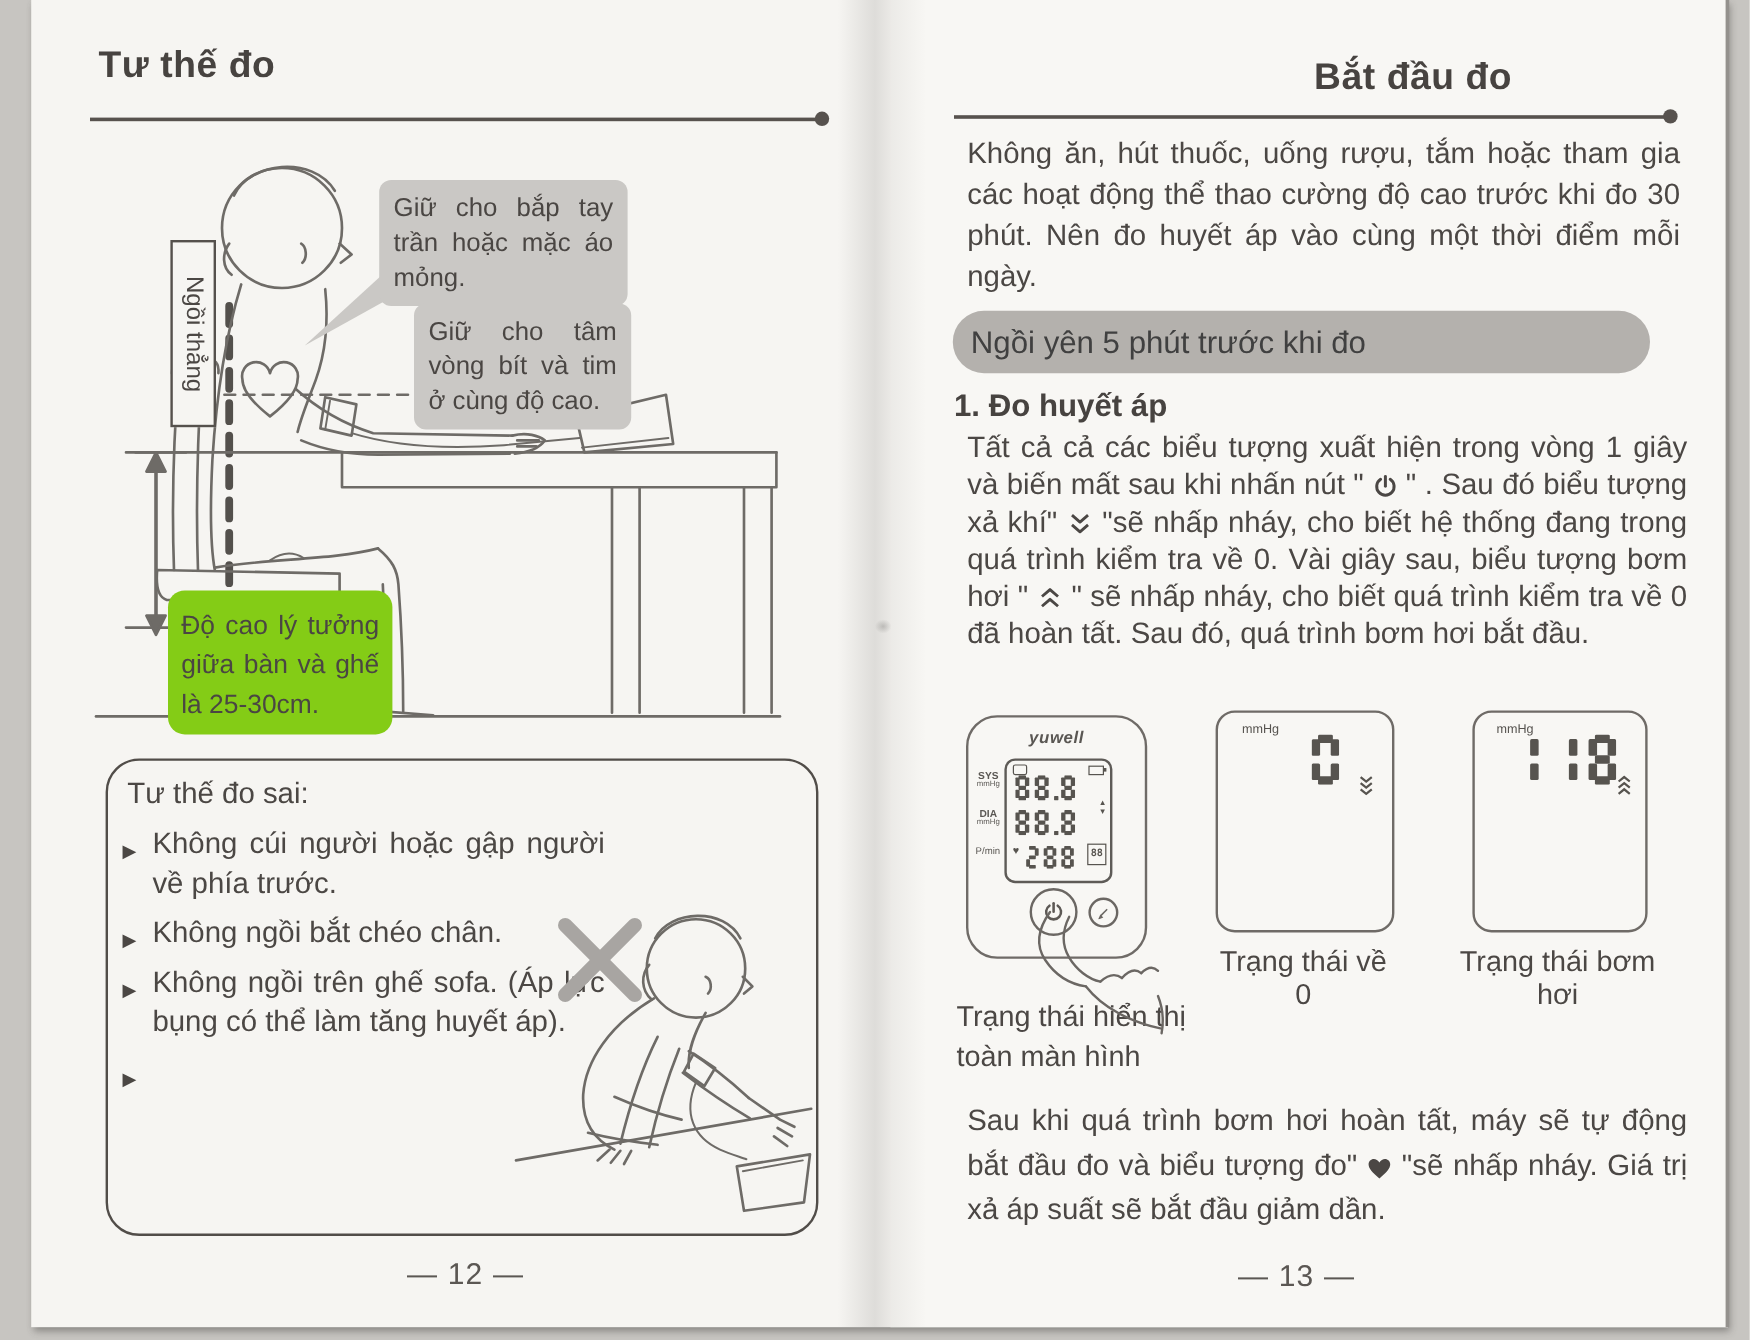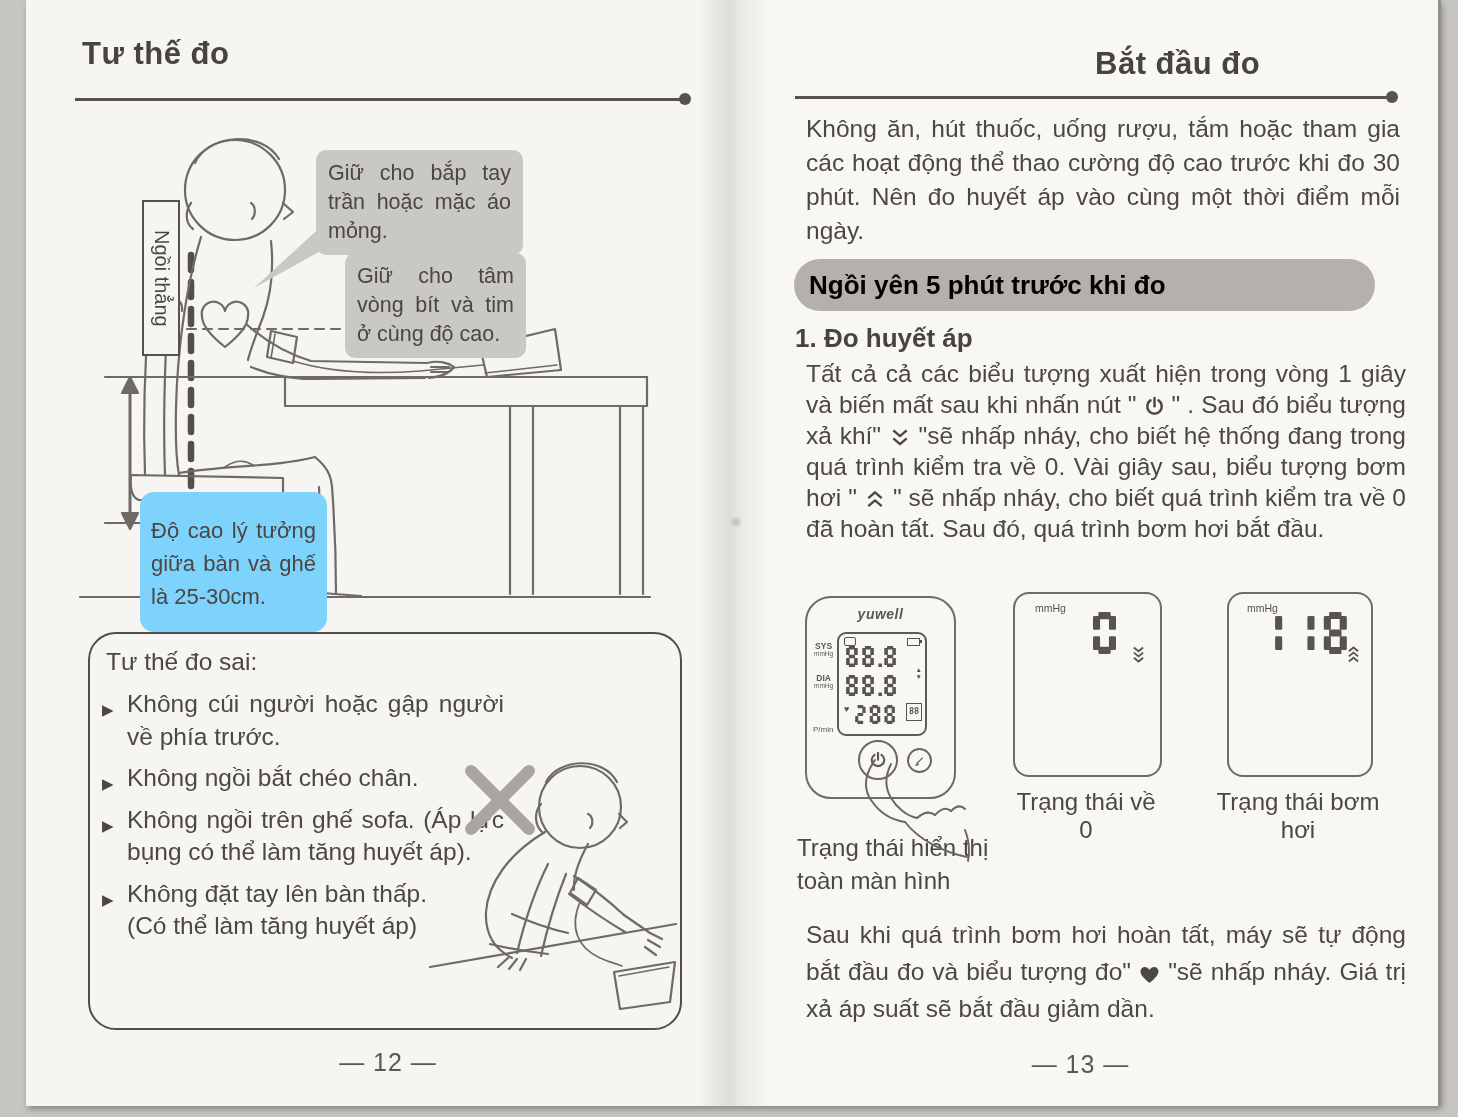--- a/index.html
+++ b/index.html
@@ -35,22 +35,22 @@
     font-size:20px;color:#4b4744;line-height:32px;z-index:4;
   }
   .callout{
     position:absolute;background:#cac8c5;border-radius:10px;
     font-size:21.5px;line-height:29px;color:#4a4643;
     padding:9px 12px;text-align:justify;z-index:3;
   }
   .callout-tail{position:absolute;z-index:2;}
   .gray-note{
     position:absolute;left:140px;top:492px;width:165px;height:96px;
-    background:#7dd3fc;border-radius:14px;font-size:22px;line-height:33px;
-    color:#4a4643;padding:22px 11px;text-align:justify;z-index:3;
+    background:#84cc16;border-radius:14px;font-size:22px;line-height:33px;
+    color:#4a4643;padding:12px 11px;text-align:justify;z-index:3;
   }
   .wrong-box{
     position:absolute;left:88px;top:632px;width:590px;height:394px;
     border:2.5px solid #514d49;border-radius:28px;
   }
   .wrong-title{position:absolute;left:16px;top:14px;font-size:24.5px;color:#4b4744;}
   .wrong-list{position:absolute;left:12px;top:54px;width:402px;margin:0;padding:0;list-style:none;}
   .wrong-list li{position:relative;padding-left:25px;margin-bottom:9px;
     font-size:24.5px;line-height:32.5px;text-align:justify;color:#4b4744;}
   .wrong-list li:nth-child(4){width:300px;}
@@ -58,21 +58,21 @@
   .xmark{position:absolute;width:94px;height:12px;background:#a8a5a2;border-radius:6px;z-index:3;}
   .page-num{position:absolute;font-size:25px;color:#5b5753;text-align:center;letter-spacing:1px;}
 
   
   .para{position:absolute;text-align:justify;font-size:24.5px;color:#4b4744;}
   .banner{
     position:absolute;left:794px;top:259px;width:581px;height:52px;
     background:#b4b1ad;border-radius:26px;
   }
   .banner span{display:block;padding-left:15px;line-height:52px;
-    font-size:26px;font-weight:bold;color:#000000;}
+    font-size:26px;font-weight:normal;color:#404040;}
   .section-title{position:absolute;left:795px;top:323px;font-size:26px;font-weight:bold;color:#474340;}
   .inline-icon{display:inline-block;vertical-align:-4px;line-height:0;}
 
   
   .bp-device{position:absolute;left:805px;top:596px;width:147px;height:199px;
     border:2.2px solid #6f6b67;border-radius:26px;background:#f8f7f4;z-index:2;}
   .brand{position:absolute;left:0;top:8px;width:100%;text-align:center;
     font-size:14px;font-weight:bold;font-style:italic;color:#5a5753;letter-spacing:.5px;}
   .lcd{position:absolute;left:30px;top:34px;width:86px;height:100px;
     border:2.4px solid #5e5b57;border-radius:9px;}
@@ -175,21 +175,21 @@
 <div class="callout" style="left:316px;top:150px;width:183px;">Giữ cho bắp tay trần hoặc mặc áo mỏng.</div>
 <div class="callout" style="left:345px;top:253px;width:157px;">Giữ cho tâm vòng bít và tim ở cùng độ cao.</div>
 <div class="gray-note">Độ cao lý tưởng giữa bàn và ghế là 25-30cm.</div>
 
 <div class="wrong-box">
   <div class="wrong-title">Tư thế đo sai:</div>
   <ul class="wrong-list">
     <li><span class="marker">▶</span><span>Không cúi người hoặc gập người về phía trước.</span></li>
     <li><span class="marker">▶</span><span>Không ngồi bắt chéo chân.</span></li>
     <li><span class="marker">▶</span><span>Không ngồi trên ghế sofa. (Áp lực bụng có thể làm tăng huyết áp).</span></li>
-    <li><span class="marker">▶</span><span>Không đặt tay lên bàn thấp. (Có thể làm tăng huyết áp)</span></li>
+    <li><span class="marker">▶</span></li>
   </ul>
 </div>
 
 <div class="xmark" style="left:453px;top:794px;transform:rotate(45deg);"></div>
 <div class="xmark" style="left:453px;top:794px;transform:rotate(-45deg);"></div>
 
 <svg style="position:absolute;left:428px;top:752px;" width="250" height="272" viewBox="0 0 250 272">
   <g fill="none" stroke="#6e6b67" stroke-width="2.2" stroke-linecap="round" stroke-linejoin="round">
     <path d="M2 215 L248 172"></path>
     <circle cx="152" cy="55" r="41" fill="#f6f5f2"></circle>
@@ -248,21 +248,21 @@
 <div class="bp-device">
   <div class="brand">yuwell</div>
   <div class="lcd-label" style="left:7px;top:44px;">
     <div class="big">SYS</div>
     <div class="small">mmHg</div>
   </div>
   <div class="lcd-label" style="left:7px;top:76px;">
     <div class="big">DIA</div>
     <div class="small">mmHg</div>
   </div>
-  <div class="lcd-label" style="left:6px;top:108px;margin-top:20px;">
+  <div class="lcd-label" style="left:6px;top:108px;">
     <div class="big" style="font-weight:normal;font-size:8px;">P/min</div>
   </div>
   <div class="lcd">
     <div class="cuffic"></div>
     <div class="batt"></div>
     <span class="seg" style="left:7px;top:12px;"><svg width="50" height="21" viewBox="0 0 49.8 21" fill="#57544f">
           <rect x="2.7" y="0.0" width="6.2" height="3.6" rx="0.6"></rect>
           <rect x="8.0" y="2.0" width="3.6" height="6.9" rx="0.6"></rect>
           <rect x="8.0" y="12.1" width="3.6" height="6.9" rx="0.6"></rect>
           <rect x="2.7" y="17.4" width="6.2" height="3.6" rx="0.6"></rect>

